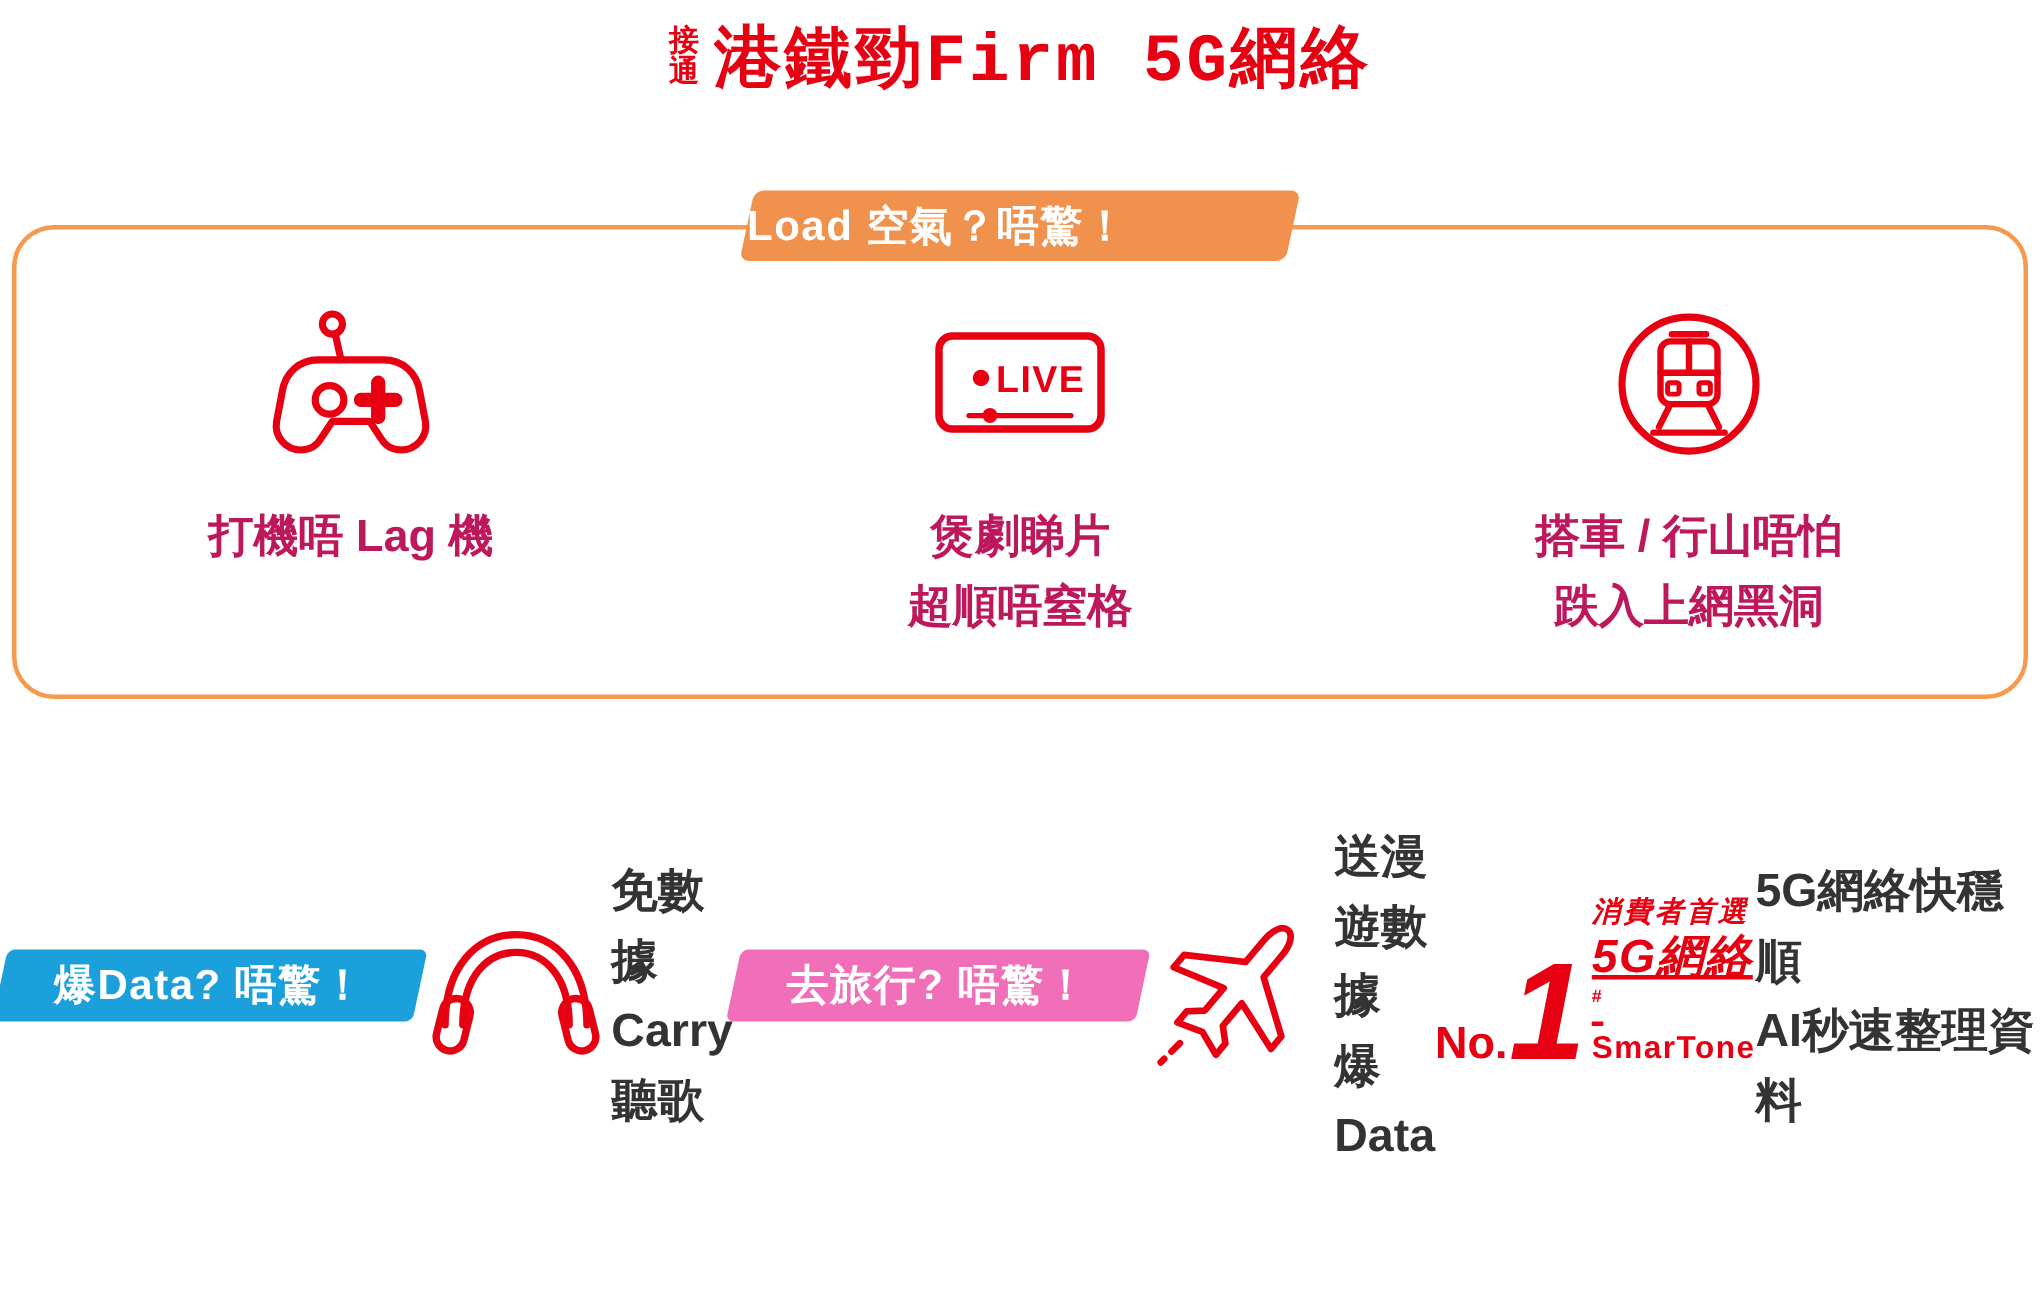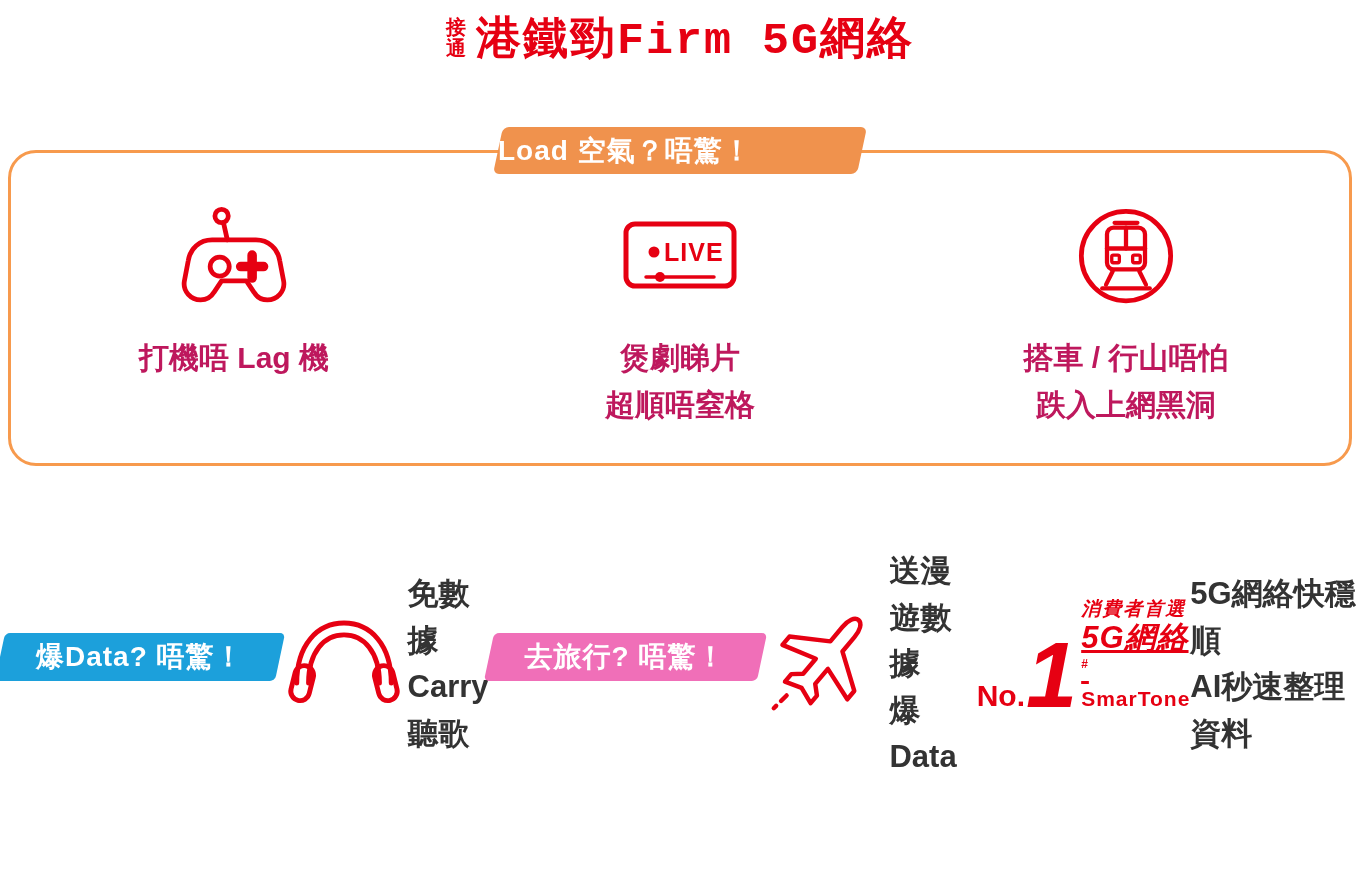--- a/index.html
+++ b/index.html
@@ -44,21 +44,21 @@
   .pill-bg{position:absolute;inset:0;transform:skewX(-12deg);border-radius:5px;background:#999;}
   .pill-text{
     position:relative;z-index:1;line-height:48px;padding:0 36px;text-align:center;
     color:#fff;font-size:28px;font-weight:bold;letter-spacing:1px;white-space:nowrap;
   }
   .ficon-box{height:158px;display:flex;align-items:center;justify-content:center;color:#E60012;}
   .fcaption{margin-top:8px;font-size:31px;font-weight:bold;color:#333;line-height:1.5;text-align:left;}
 
   
   .logo{display:flex;align-items:flex-end;color:#E60012;line-height:1;}
-  .logo-no{font-size:30px;font-weight:bold;margin-bottom:10px;margin-right:1px;margin-left:20px;}
+  .logo-no{font-size:30px;font-weight:bold;margin-bottom:10px;margin-right:1px;}
   .logo-one{font-size:92px;font-weight:bold;font-style:italic;margin-right:6px;letter-spacing:-2px;}
   .logo-col{display:flex;flex-direction:column;align-items:flex-start;gap:4px;margin-bottom:12px;text-align:left;}
   .logo-tagline{font-size:19px;font-weight:bold;font-style:italic;letter-spacing:2px;}
   .logo-5g{font-size:31px;font-weight:bold;font-style:italic;letter-spacing:1px;text-decoration:underline;}
   .logo-5g sup{font-size:12px;font-style:normal;}
   .logo-brand{font-size:21px;font-weight:bold;letter-spacing:1px;}
 
   svg{display:block;}
 </style>
 </head>

